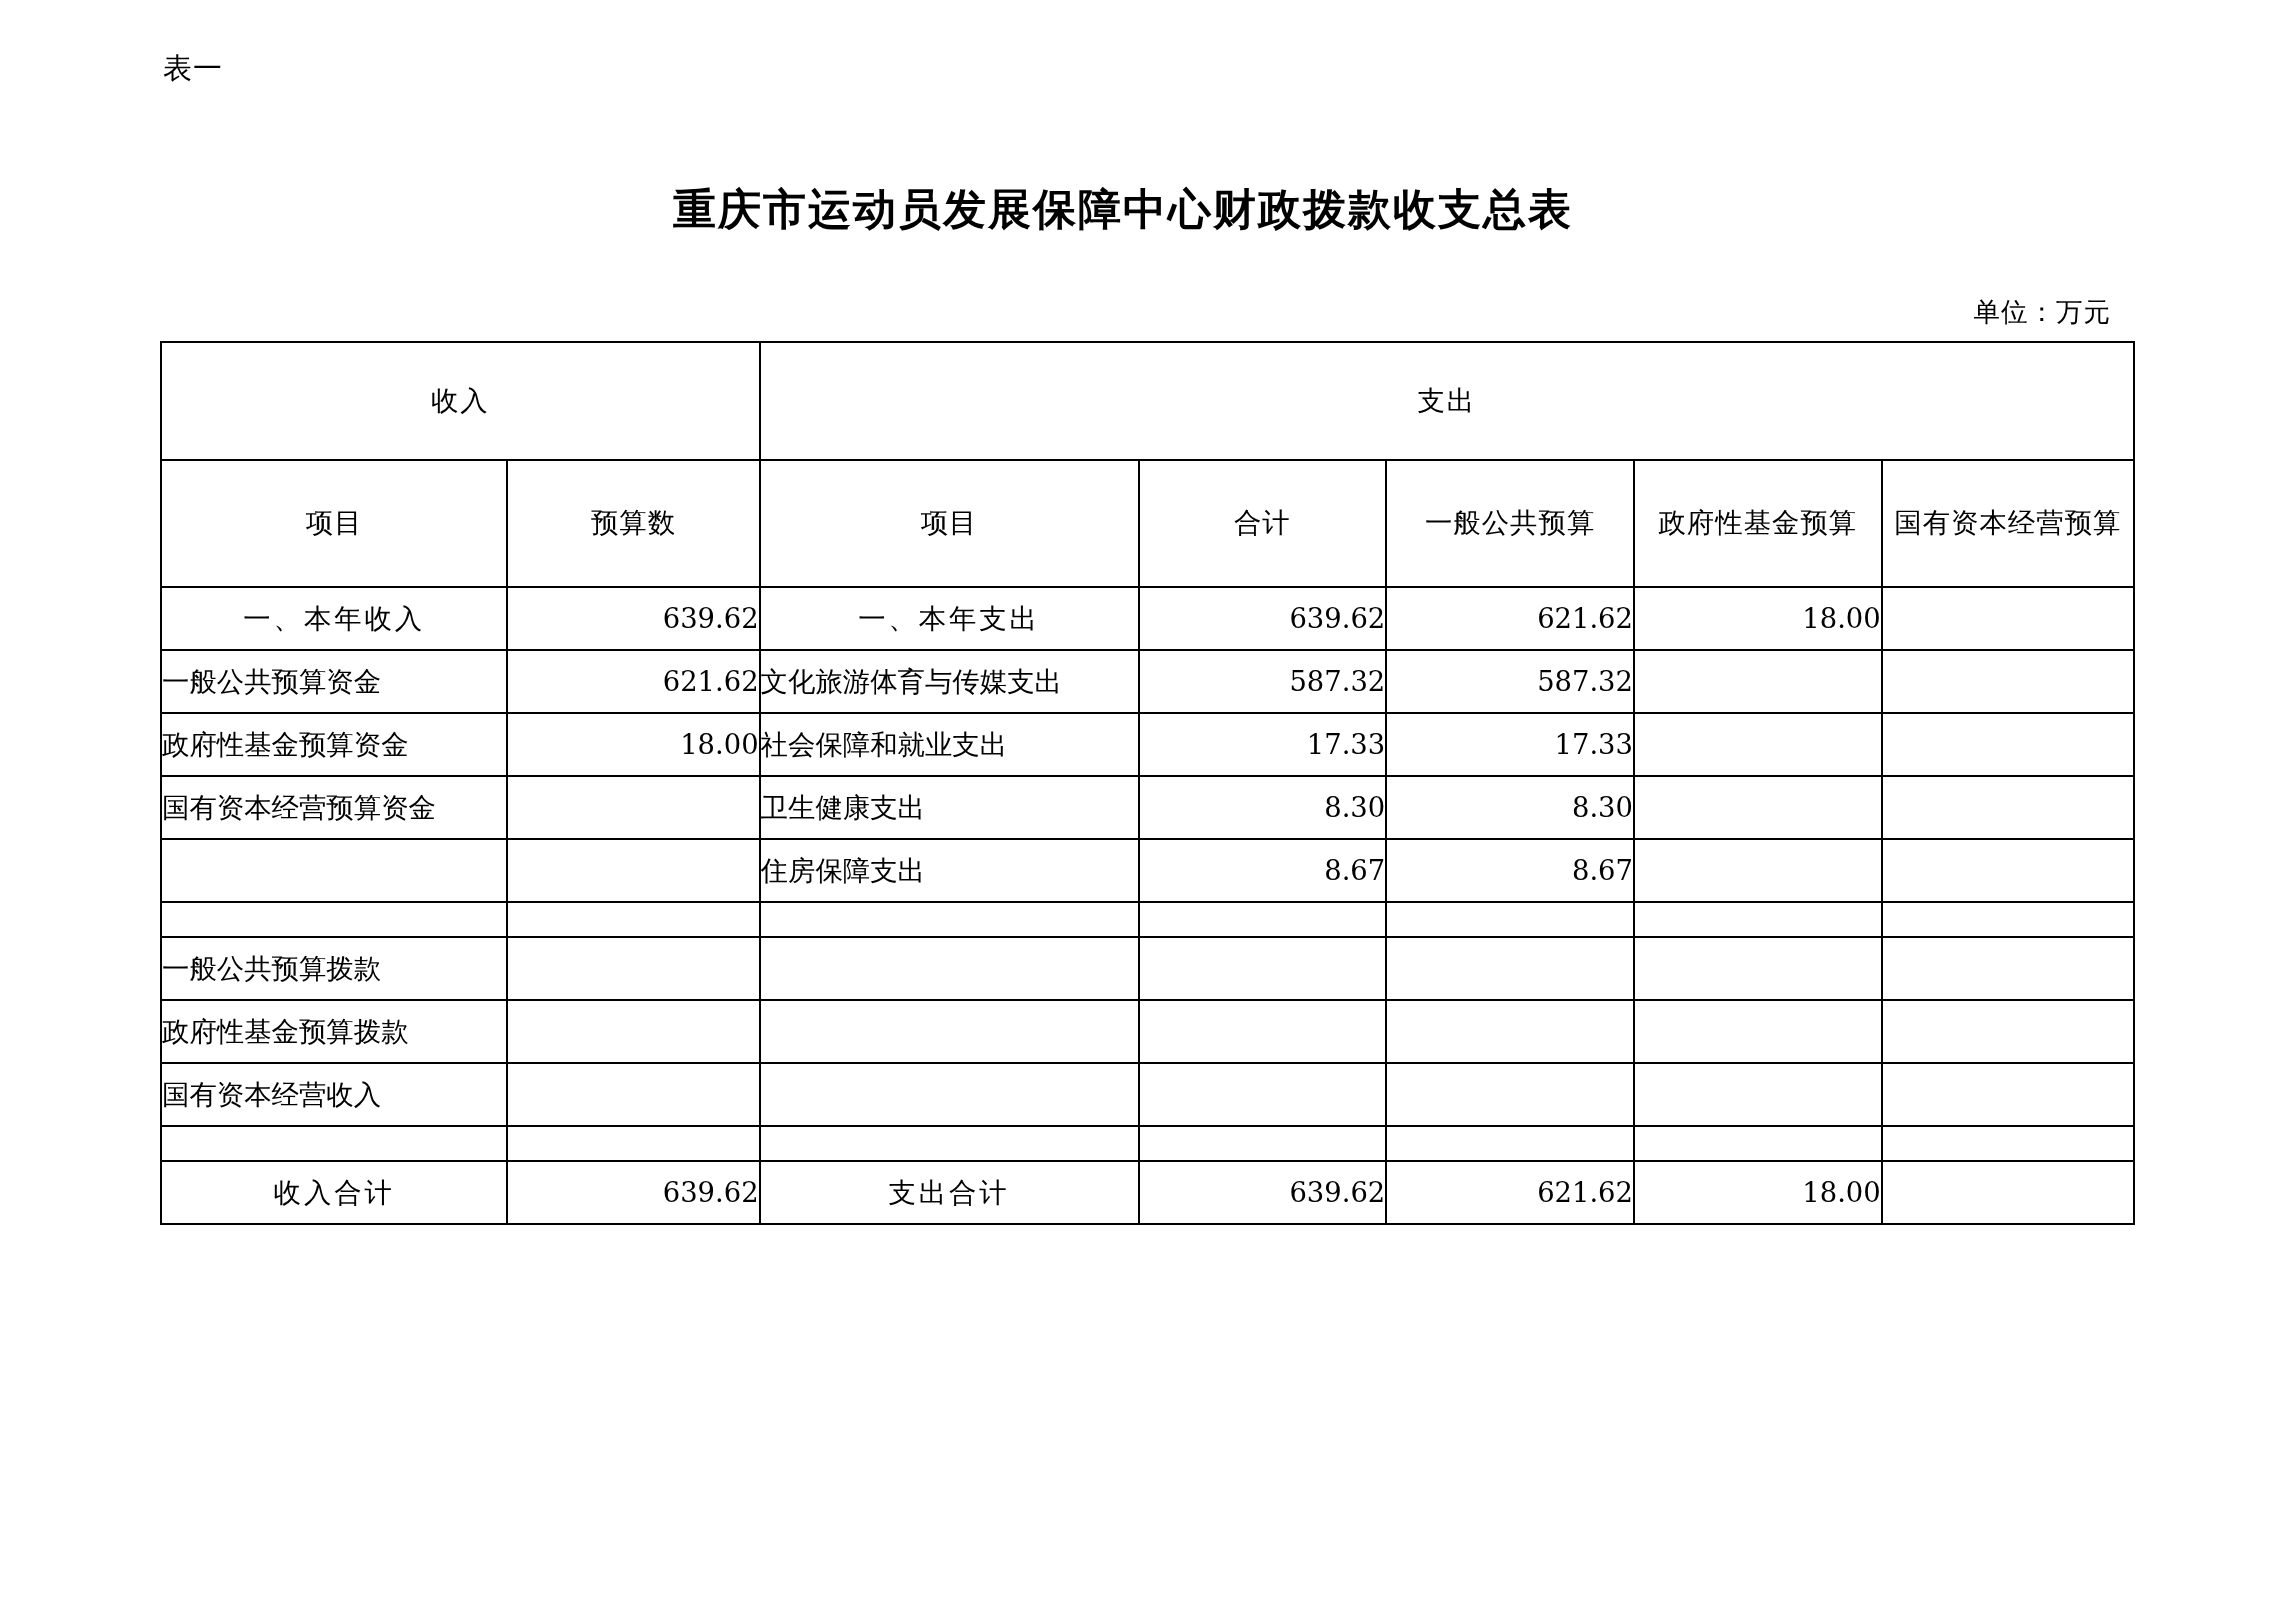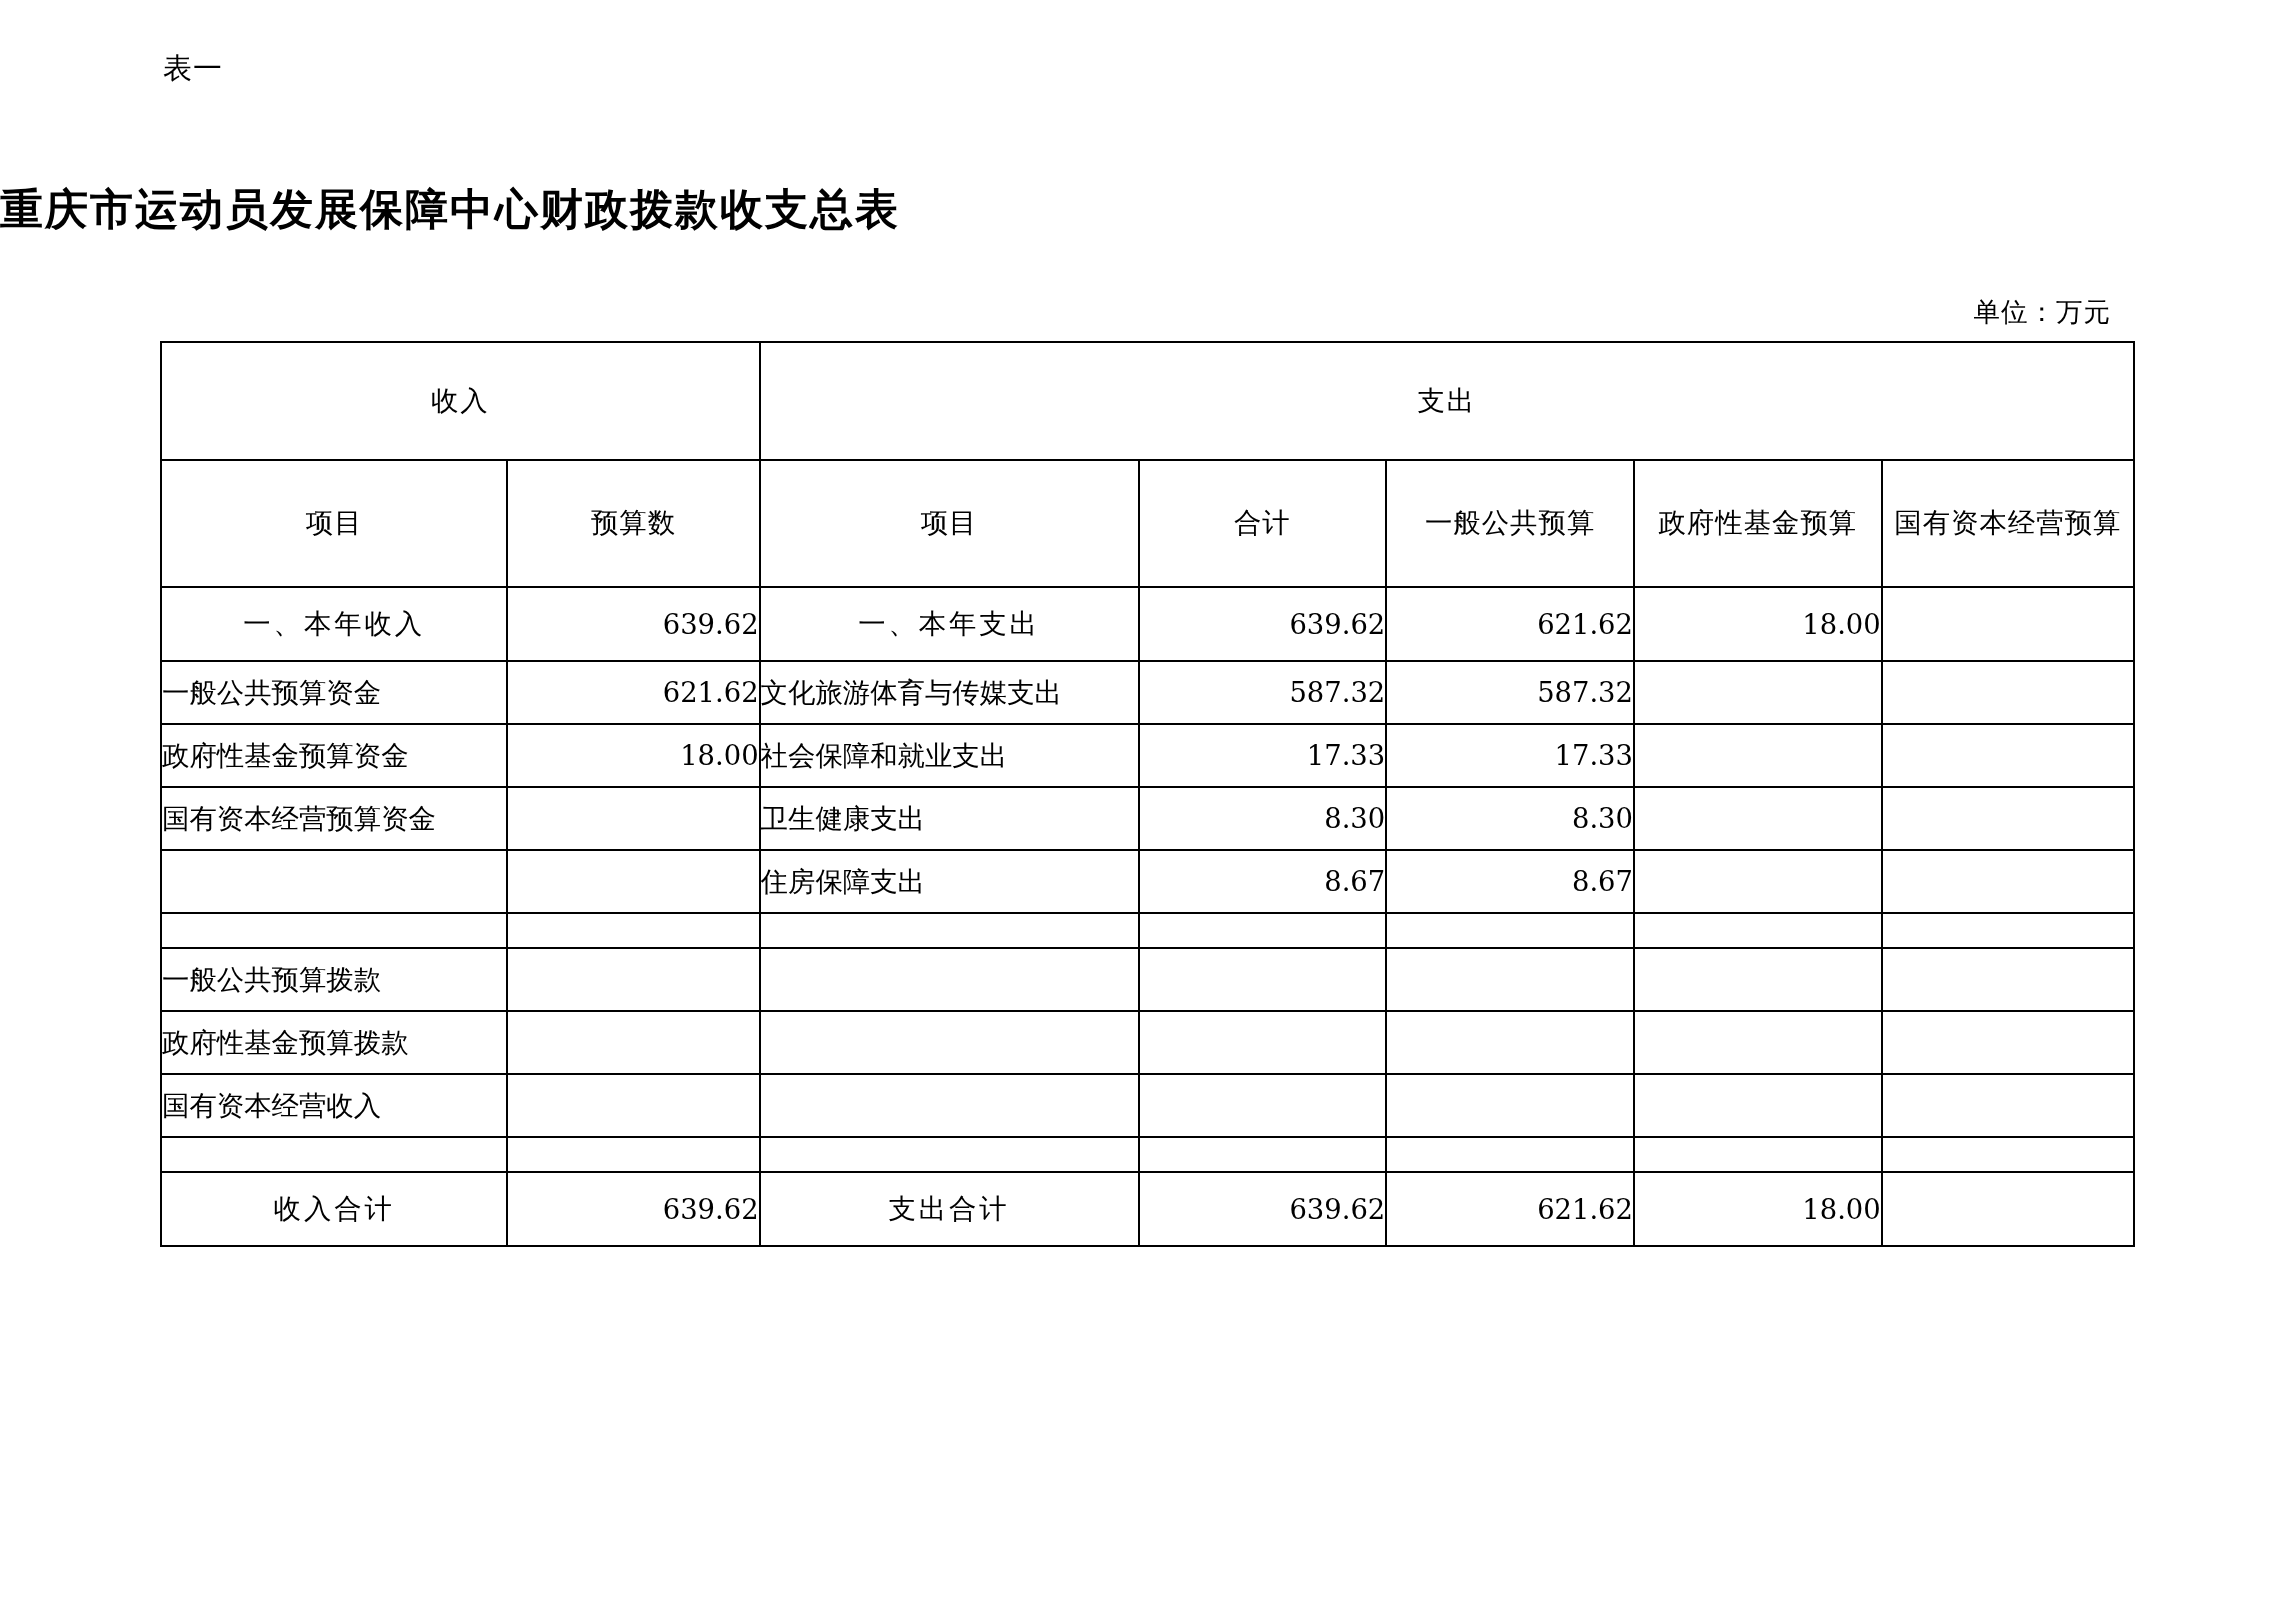--- a/index.html
+++ b/index.html
@@ -27,21 +27,21 @@
     top: 49px;
     font-size: 29px;
     letter-spacing: 1px;
     font-family: "DejaVu Serif", "Liberation Serif", serif;
   }
   .doc-title {
     position: absolute;
     left: 0;
     top: 181px;
     width: 2246px;
-    text-align: left;
+    text-align: center;
     font-size: 43px;
     font-weight: bold;
     letter-spacing: 2px;
     font-family: Liberation Sans, sans-serif;
   }
   .unit-note {
     position: absolute;
     right: 181px;
     top: 294px;
     font-size: 26.5px;
@@ -71,21 +71,21 @@
     margin-left: 8px;
   }
   .h-col {
     text-align: center;
     font-size: 31px;
     height: 125px;
     letter-spacing: 1px;
     line-height: 1.25;
   }
   .row-total {
-    height: 74px;
+    height: 63px;
   }
   .row-normal {
     height: 63px;
   }
   .row-blank {
     height: 35px;
   }
   .c-left {
     text-align: left;
     padding-left: 11.8px;

